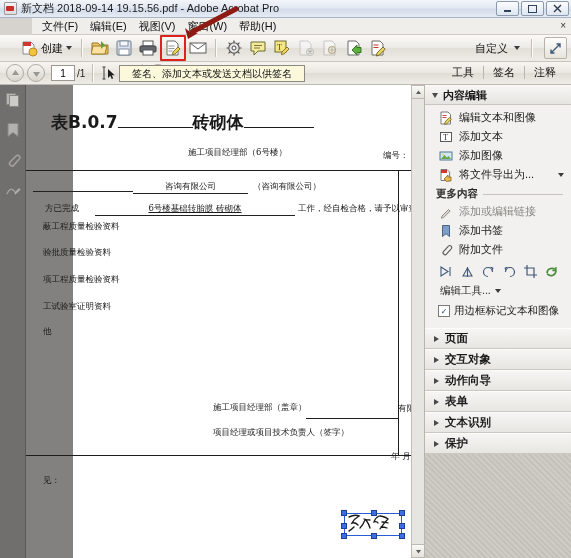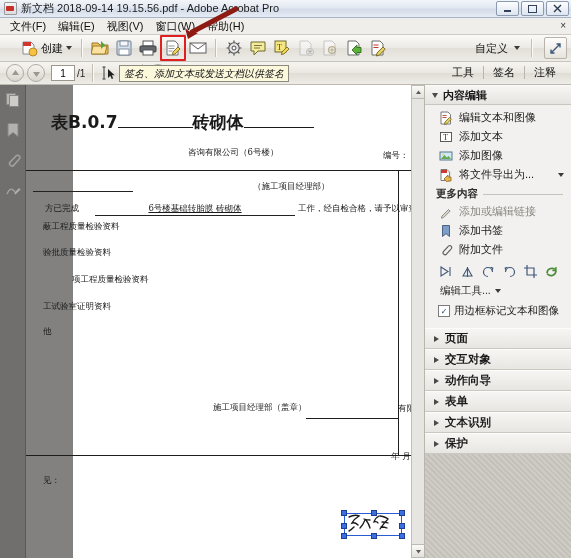--- a/index.html
+++ b/index.html
@@ -36,21 +36,21 @@
     font-size:8px;color:#2b3a4d;line-height:1;
   }
   .wbtn.close{background:linear-gradient(to bottom,#fdfdfe,#dfe6f1);}
   .min-g{width:7px;height:2px;background:#31435a;margin-top:4px;}
   .max-g{width:7px;height:6px;border:1px solid #31435a;}
 
   
   .menubar{
     height:16px;min-height:16px;background:#f0eeea;
     border-bottom:1px solid #cfcbc4;
-    display:flex;align-items:center;padding-left:4px;position:relative;
+    display:flex;align-items:center;padding-left:4px;position:relative;margin-left:32px;
   }
   .menuitem{
     font-size:11px;color:#101010;padding:1px 6px;white-space:nowrap;cursor:default;
   }
   .menu-x{position:absolute;right:5px;top:2px;font-size:10px;color:#333;}
 
   
   .toolbar{
     height:26px;min-height:26px;
     background:linear-gradient(to bottom,#fbfaf8 0%,#eceae5 50%,#e2dfd8 51%,#eeece7 100%);
@@ -93,23 +93,22 @@
   .pg-input{
     width:22px;height:14px;border:1px solid #9b978f;background:#fff;
     font-size:10px;text-align:center;font-family:"Liberation Sans",sans-serif;
     padding:0;margin:0 2px 0 3px;color:#000;
   }
   .pg-total{font-size:10px;color:#222;margin-right:2px;}
   .t2btn{width:19px;height:18px;display:flex;align-items:center;justify-content:center;}
   .tooltip{
     position:absolute;left:119px;top:3px;
     background:#fbf8dc;border:1px solid #8d8a80;
-    font-size:10px;color:#111;padding:1px 4px;white-space:nowrap;z-index:40;
+    font-size:10px;color:#111;padding:1px 12px;white-space:nowrap;z-index:40;
     line-height:13px;
-    font-style:italic;
   }
   .t2-right{position:absolute;right:6px;display:flex;align-items:center;gap:0px;top:3px;}
   .taskbtn{font-size:11px;color:#101010;padding:0 9px;}
   .vsep{width:1px;height:13px;background:#b9b5ad;}
 
   
   .body{flex:1;display:flex;min-height:0;position:relative;}
 
   
   .navrail{
@@ -432,43 +431,45 @@
       <div class="page">
         <div class="doc">
 
           <div class="hdr-row">
             <span class="hdr-a">表B.0.7</span>
             <span class="ul-line" style="width:75px;"></span>
             <span>砖砌体</span>
             <span class="ul-line" style="width:70px;"></span>
           </div>
 
-          <div class="tline" style="left:115px;top:62px;">咨询有限公司（6号楼）</div>
+          <div class="tline" style="left:115px;top:62px;">施工项目经理部（6号楼）</div>
           <div class="tline" style="left:310px;top:65px;">编号：</div>
 
           <div class="hline" style="left:-47px;top:85px;width:420px;height:1.4px;"></div>
           <div class="hline" style="left:325px;top:85px;width:1.2px;height:285px;"></div>
           <div class="hline" style="left:-47px;top:370px;width:420px;height:1.4px;"></div>
 
           <div class="tline" style="left:-40px;top:96px;width:100px;border-bottom:1px solid #222;height:10px;"></div>
-          <div class="tline" style="left:180px;top:96px;">（施工项目经理部）</div>
+          <div class="tline ul" style="left:60px;top:96px;width:115px;text-align:center;">咨询有限公司</div>
+          <div class="tline" style="left:180px;top:96px;">（咨询有限公司）</div>
 
           <div class="tline" style="left:-28px;top:118px;">方已完成</div>
           <div class="tline ul" style="left:22px;top:118px;width:200px;text-align:center;text-decoration:underline;">6号楼基础转胎膜 砖砌体</div>
           <div class="tline" style="left:225px;top:118px;">工作，经自检合格，请予以审查或验收。</div>
 
           <div class="tline" style="left:-30px;top:136px;">蔽工程质量检验资料</div>
           <div class="tline" style="left:-30px;top:162px;">验批质量检验资料</div>
-          <div class="tline" style="left:-30px;top:189px;margin-left:29px;">项工程质量检验资料</div>
+          <div class="tline" style="left:-30px;top:189px;">项工程质量检验资料</div>
           <div class="tline" style="left:-30px;top:216px;">工试验室证明资料</div>
           <div class="tline" style="left:-30px;top:241px;">他</div>
 
           <div class="tline" style="left:140px;top:317px;">施工项目经理部（盖章）</div>
           <div class="tline" style="left:325px;top:318px;">有限公司</div>
           <div class="hline" style="left:233px;top:333px;width:92px;height:1.2px;"></div>
+          <div class="tline" style="left:140px;top:342px;">项目经理或项目技术负责人（签字）</div>
           <div class="tline" style="left:318px;top:366px;">年  月  日</div>
           <div class="tline" style="left:-30px;top:390px;">见：</div>
         </div>
       </div>
 
       <div class="sigwrap" title="手写签名">
         <svg class="sig-svg" width="56" height="26" viewBox="0 0 56 26">
           <path d="M4 6 q6-3 10-1 q-5 3 -7 7 q3-1 6 2 M9 16 q-3 3 -5 4" fill="none" stroke="#1a1a1a" stroke-width="1.4" stroke-linecap="round"></path>
           <path d="M20 9 q-2 5 -5 8 M21 9 q3 4 4 8 M19 8 q3 1 6 1" fill="none" stroke="#1a1a1a" stroke-width="1.3" stroke-linecap="round"></path>
           <path d="M34 5 q-4 2 -5 6 q3-1 4 1 M35 5 q6 1 8 3 q-4 4 -8 10 M37 11 q4 0 6 1 M36 16 q4 0 6 1" fill="none" stroke="#1a1a1a" stroke-width="1.3" stroke-linecap="round"></path>

